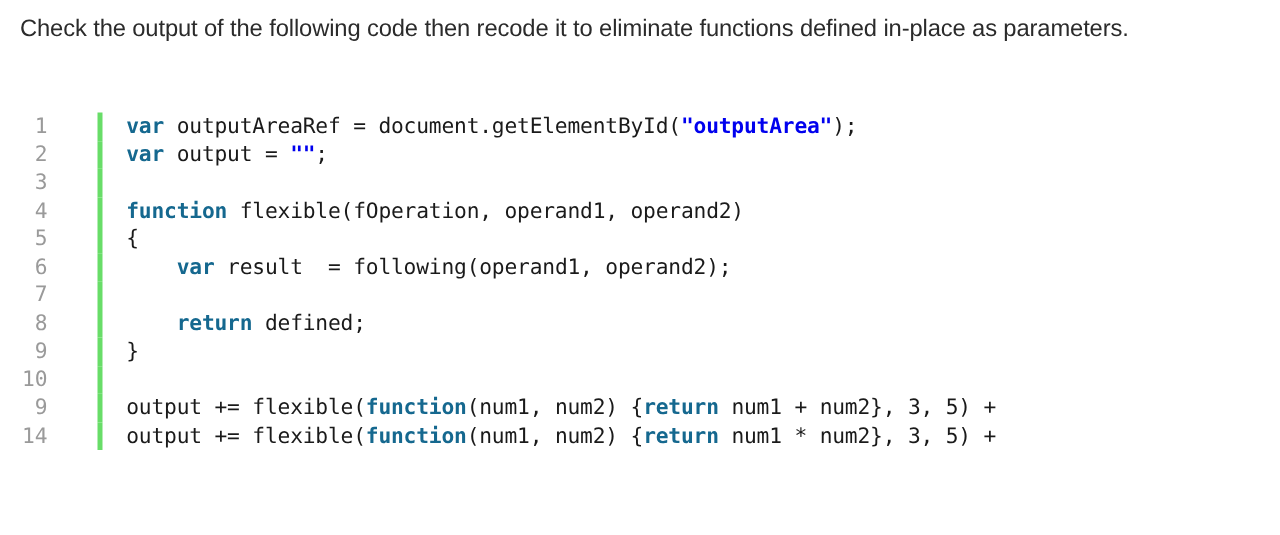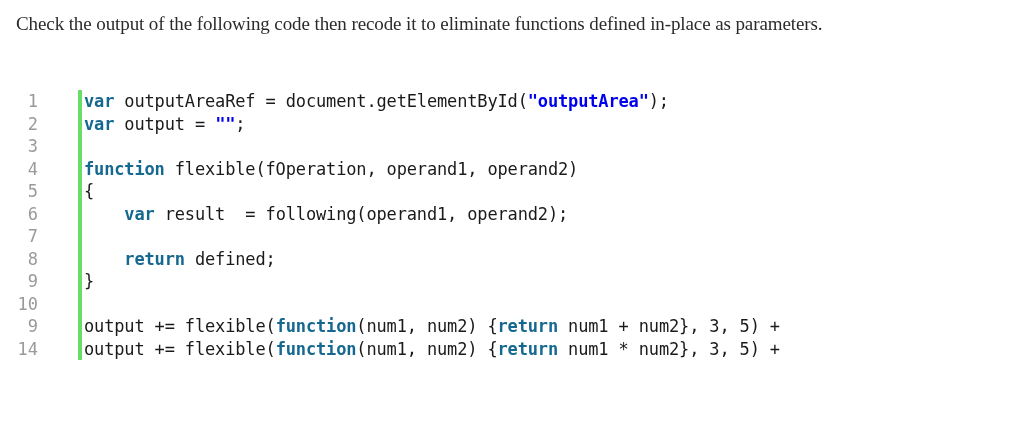--- a/index.html
+++ b/index.html
@@ -12,21 +12,21 @@
     height: 428px;
     overflow: hidden;
     font-family: "Liberation Serif", serif;
   }
 
   #prompt-text {
     position: absolute;
     left: 16px;
     top: 8px;
     width: 930px;
-    font-family: Liberation Serif, serif;
+    font-family: Liberation Sans, sans-serif;
     font-size: 19px;
     line-height: 31px;
     color: #2b2b2b;
     letter-spacing: -0.1px;
     white-space: pre-wrap;
   }
 
   #code-block {
     position: absolute;
     left: 0;
@@ -56,21 +56,21 @@
   .gutter-bar {
     flex: 0 0 auto;
     width: 4px;
     align-self: stretch;
     background: #68dd68;
     margin-left: 34px;
   }
 
   .line-code {
     flex: 1 1 auto;
-    padding-left: 2px;
+    padding-left: 19px;
     font-family: "DejaVu Sans Mono", monospace;
     font-size: 17px;
     color: #1a1a1a;
     white-space: pre;
     letter-spacing: -0.15px;
   }
 
   .kw   { color: #15688f; font-weight: bold; }
   .str  { color: #0000ee; font-weight: bold; }
   .plain{ color: #1a1a1a; }

